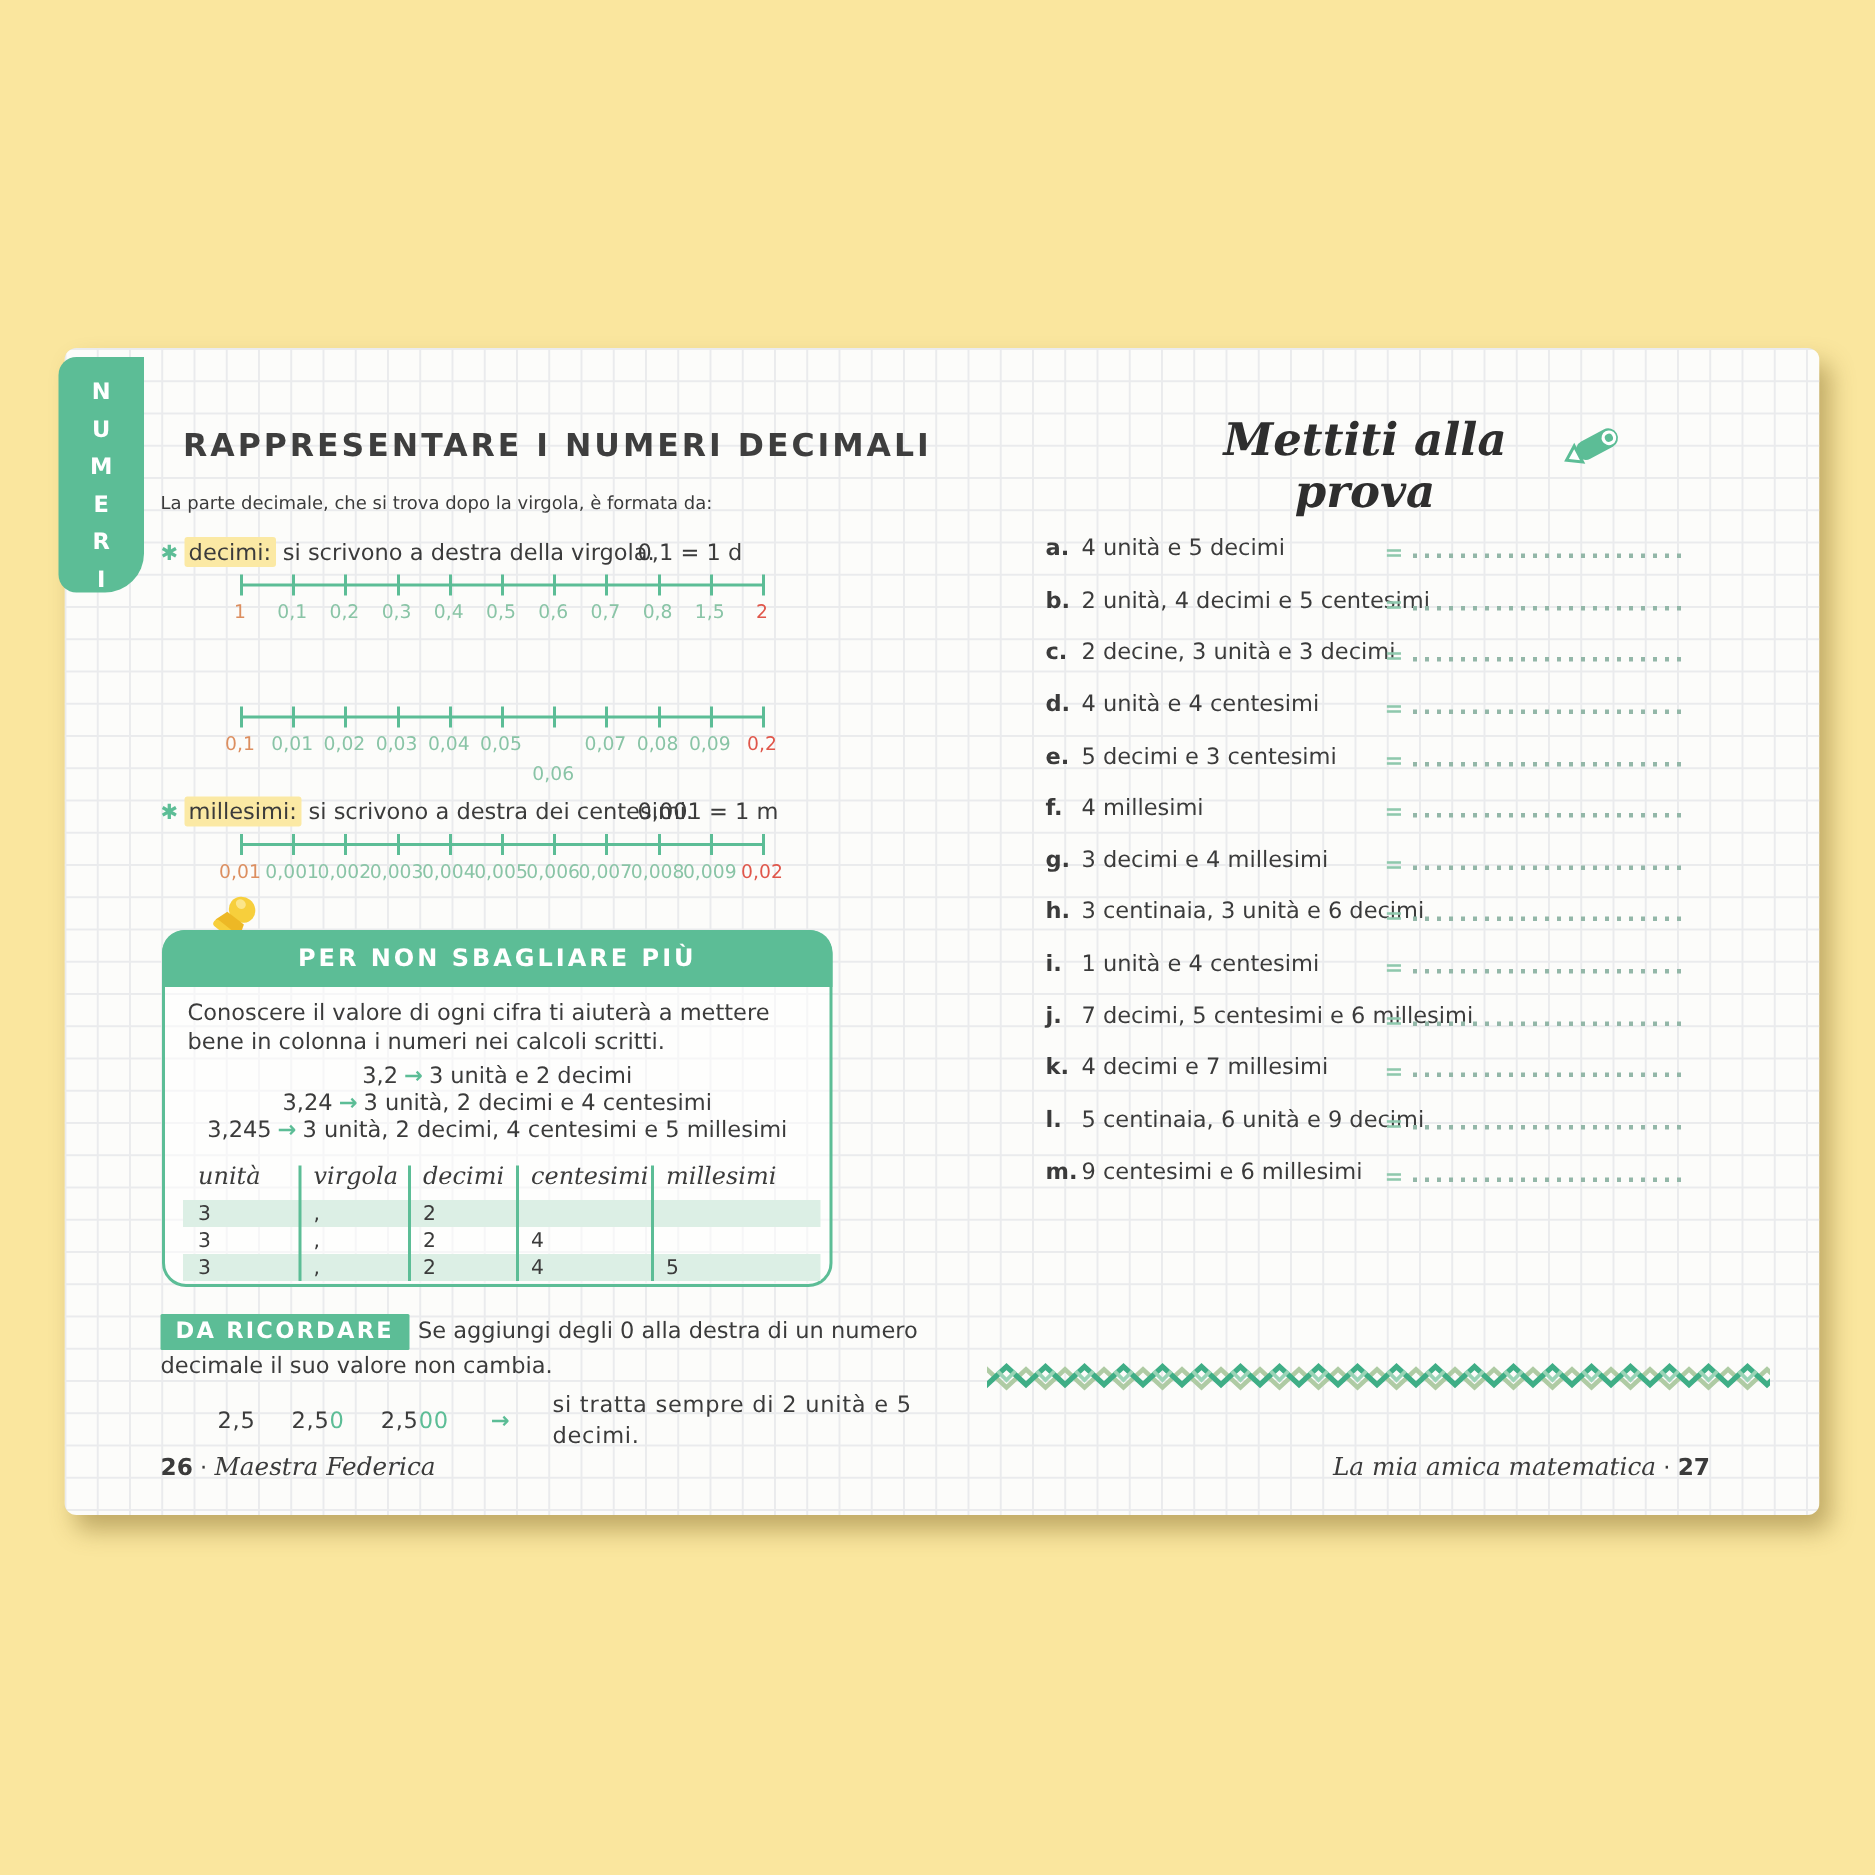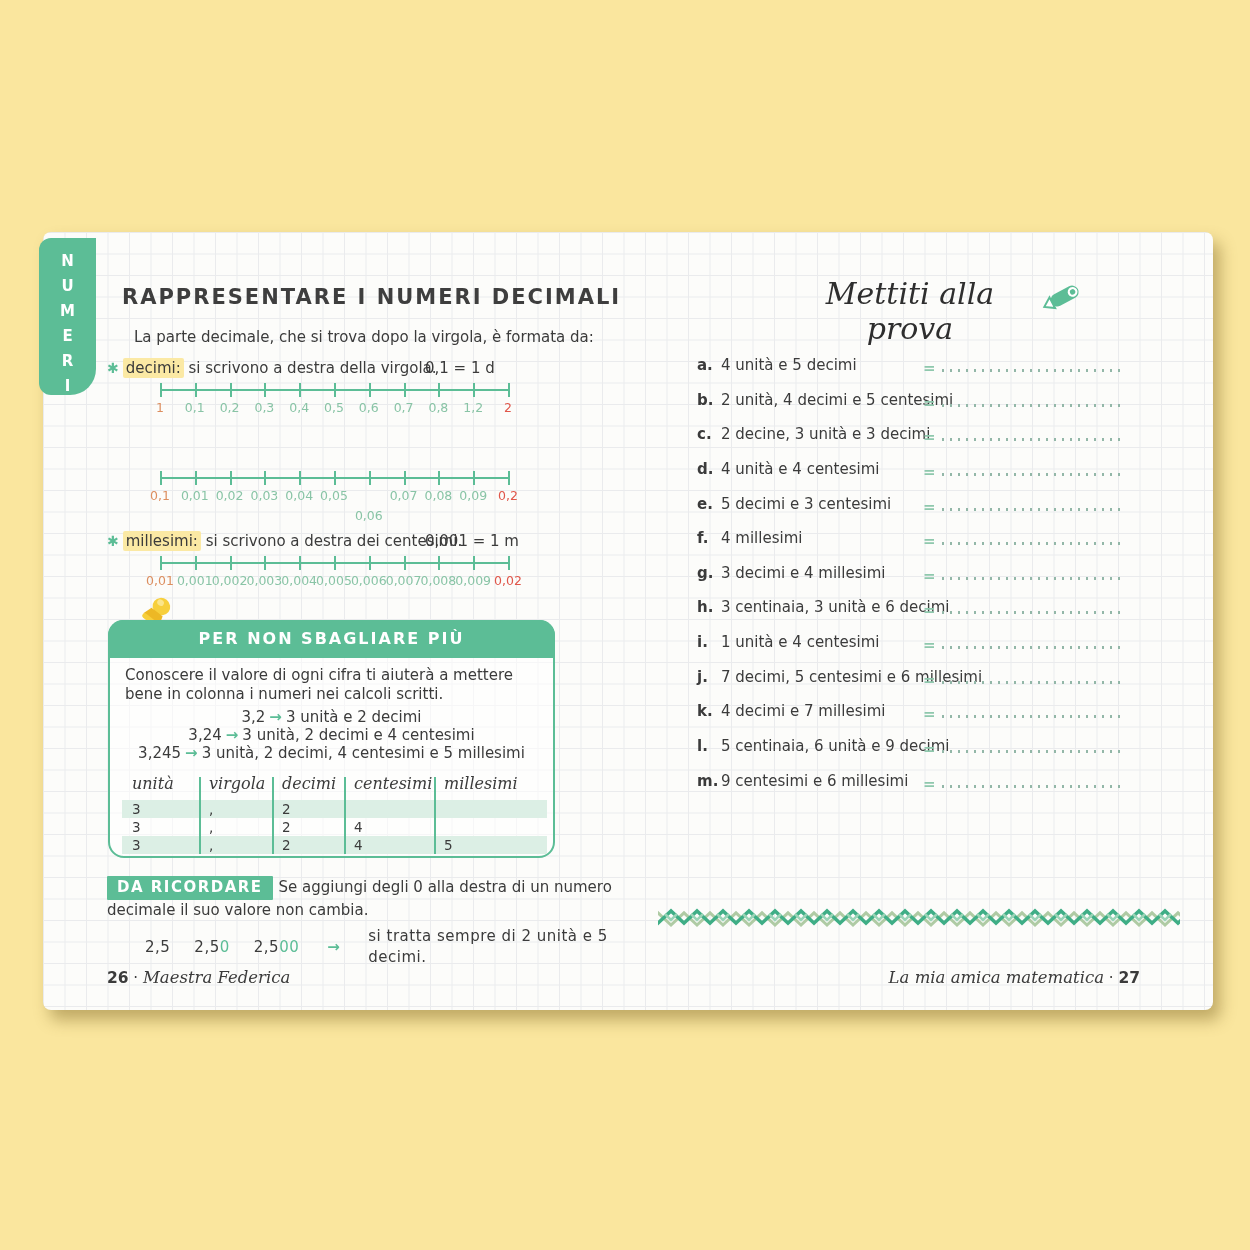--- a/index.html
+++ b/index.html
@@ -23,21 +23,21 @@
     background:#5CBD96; border-radius:12px 0 26px 12px; z-index:3;
     display:flex; justify-content:center; padding-top:14px;
   }
   .numeri-tab .tab-text {
     writing-mode:vertical-rl; text-orientation:upright;
     color:#fff; font-weight:bold; font-size:15px; letter-spacing:7px;
   }
 
   
   .l-title { position:absolute; left:79px; top:53px; font-size:21px; font-weight:bold; letter-spacing:2px; color:#3E3E3E; }
-  .l-intro { position:absolute; left:64px; top:96px; font-size:15px;margin-left:27px; }
+  .l-intro { position:absolute; left:64px; top:96px; font-size:12px; }
 
   .bullet { position:absolute; left:64px; width:470px; font-size:15px; white-space:nowrap; }
   .ast { color:#5CBD96; font-size:14px; margin-right:4px; }
   .hl { background:#FBE9A4; padding:1px 3px; border-radius:2px; }
   .eq { position:absolute; left:318px; top:0; color:#3B3B3B; }
 
   .nl { position:absolute; width:350px; height:16px; }
   .nl::before { content:""; position:absolute; left:0; right:0; top:7px; height:2px; background:#5CBD96; }
   .nl::after  { content:""; position:absolute; left:0; top:1px; width:350px; height:14px;
     background-image:repeating-linear-gradient(90deg, #5CBD96 0 2px, transparent 2px 34.8px); }
@@ -75,21 +75,21 @@
   .gz { color:#5CBD96; }
 
   .footer { position:absolute; top:736px; font-size:15px; }
   .f-left { left:64px; }
   .f-right { left:800px; width:297px; text-align:right; }
   .f-page { font-weight:bold; font-size:15.5px; }
   .cursive { font-family:"DejaVu Serif", serif; font-style:italic; font-size:16.5px; }
 
   
   .r-title { position:absolute; left:742px; top:44px; width:250px; text-align:center;
-    font-family:"DejaVu Serif", serif; font-style:italic; font-weight:normal; font-size:30px; color:#2E2E2E; }
+    font-family:"DejaVu Serif", serif; font-style:italic; font-weight:bold; font-size:30px; color:#2E2E2E; }
   .pencil { position:absolute; left:997px; top:48px; }
   .r-question { position:absolute; left:654px; top:93px; font-size:15.5px; font-weight:bold; letter-spacing:.3px; }
   .r-items { position:absolute; left:654px; top:124px; width:430px; }
   .ex-item { position:relative; height:34.65px; font-size:15px; }
   .ex-letter { display:inline-block; width:24px; font-weight:bold; }
   .ans { position:absolute; left:226px; right:2px; top:0; height:20px; display:flex; align-items:flex-end; gap:6px; }
   .eqs { color:#8FC8AD; font-weight:bold; font-size:15px; line-height:16px; }
   .dots { flex:1; height:3px; margin-bottom:4px;
     background-image:repeating-linear-gradient(90deg, #93B7A8 0 2.5px, transparent 2.5px 8px); }
 
@@ -112,21 +112,21 @@
 
   <span class="start" style="left: 0px;">1</span>
       <span class="mid" style="left: 34.8px;">0,1</span>
       <span class="mid" style="left: 69.6px;">0,2</span>
       <span class="mid" style="left: 104.4px;">0,3</span>
       <span class="mid" style="left: 139.2px;">0,4</span>
       <span class="mid" style="left: 174px;">0,5</span>
       <span class="mid" style="left: 208.8px;">0,6</span>
       <span class="mid" style="left: 243.6px;">0,7</span>
       <span class="mid" style="left: 278.4px;">0,8</span>
-      <span class="mid" style="left: 313.2px;">1,2</span>
+      <span class="mid" style="left: 313.2px;">1,5</span>
       <span class="end" style="left: 348px;">2</span>
     </div>
 
   <div class="nl" style="left:117px; top:238px;"></div>
   <div class="nl-labels" style="left:117px; top:256px;">
 
   <span class="start" style="left: 0px;">0,1</span>
       <span class="mid" style="left: 34.8px;">0,01</span>
       <span class="mid" style="left: 69.6px;">0,02</span>
       <span class="mid" style="left: 104.4px;">0,03</span>

